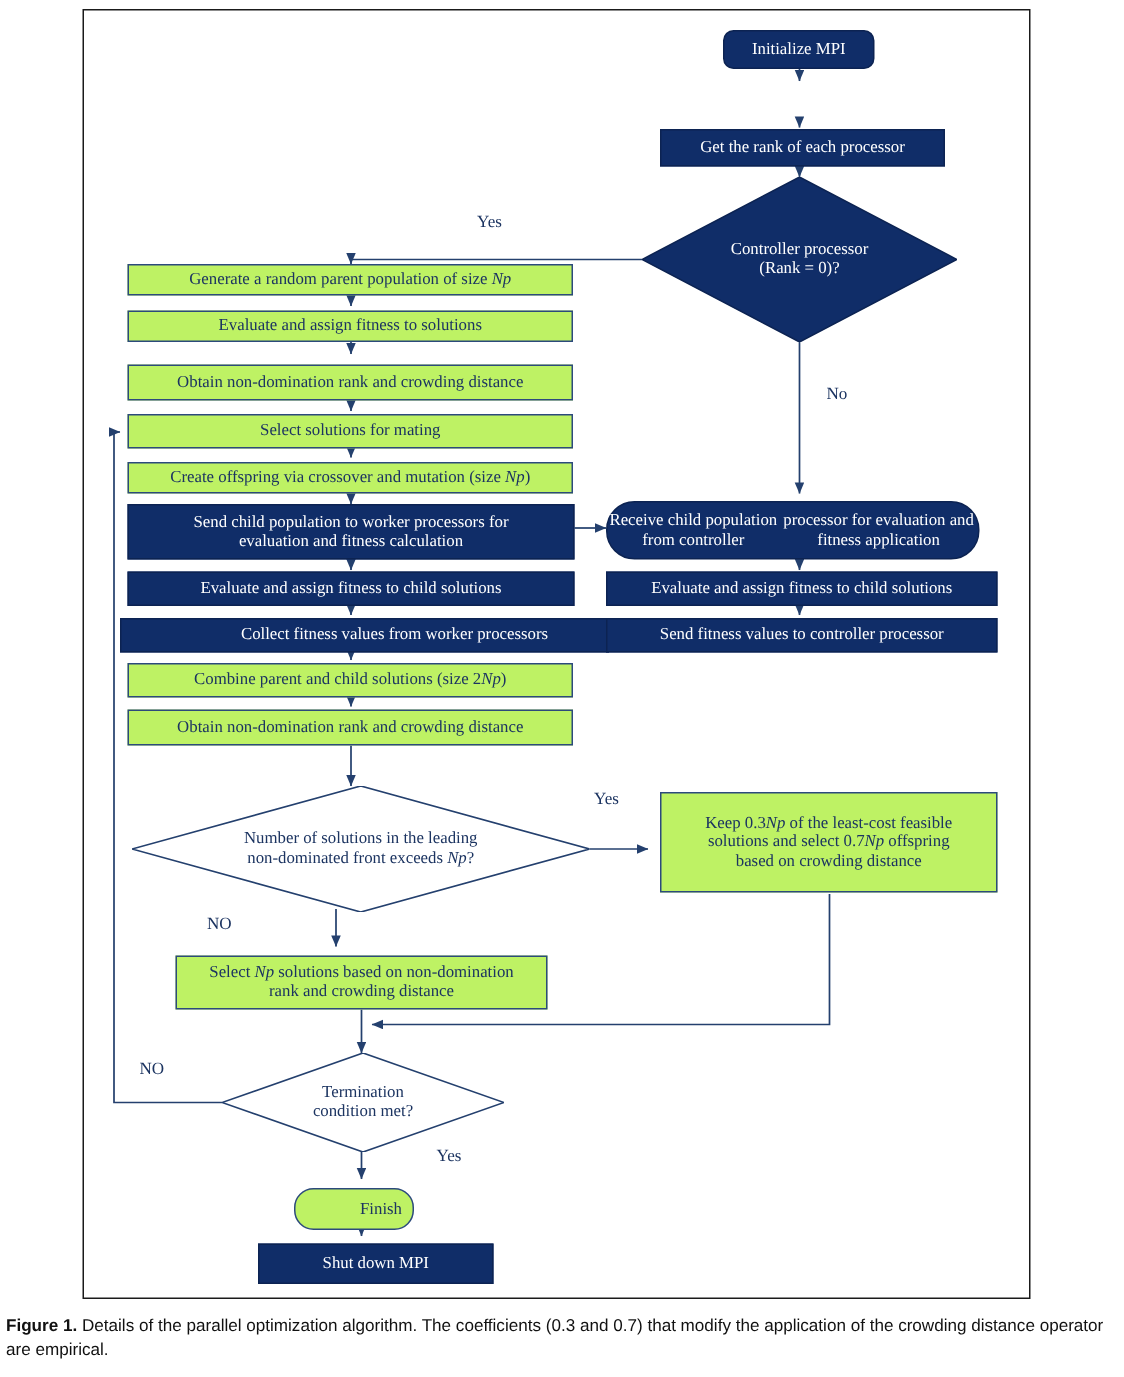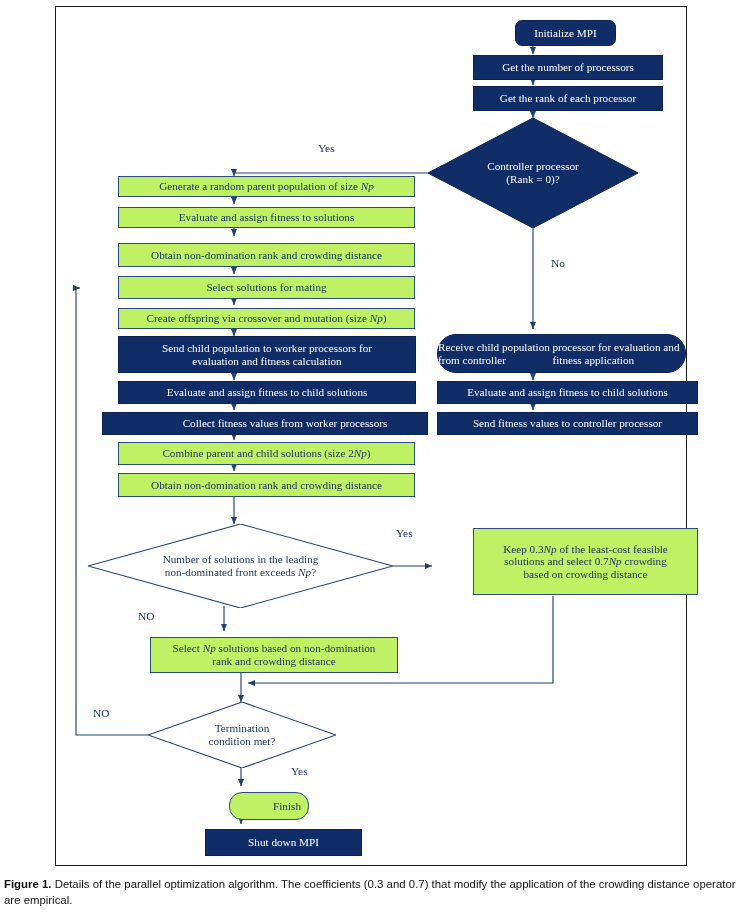--- a/index.html
+++ b/index.html
@@ -9,23 +9,22 @@
   .frame{
     position:absolute;left:55px;top:6px;width:632px;height:860px;
     border:1.3px solid #1a1a1a;box-sizing:border-box;background:#fff;
   }
 
   svg.wires{position:absolute;left:0;top:0;width:749px;height:918px;pointer-events:none;}
 
   
   .node{
     position:absolute;box-sizing:border-box;
-    display:flex;align-items:center;justify-content:center;text-align:left;
+    display:flex;align-items:center;justify-content:center;text-align:center;
     line-height:1.12;
-    margin-left:33px;
   }
   .box-light{
     background:#bef264;border:1.1px solid #2c4a7c;color:#1c3461;
     font-size:11.2px;
   }
   .box-dark{
     background:#102d68;border:1px solid #0c2352;color:#ffffff;
     font-size:11.2px;
   }
   .box-dark.round{border-radius:7px;}
@@ -106,23 +105,20 @@
       <path d="M241,768 L241,786" marker-end="url(#ah)"></path>
 
       <line x1="241" y1="820" x2="241" y2="824" marker-end="url(#ah)"></line>
     </g>
   </svg>
 
   <div class="node box-dark round" style="left:482px;top:20px;width:101px;height:26px;">
     <span>Initialize MPI</span>
   </div>
 
-  <div class="node box-dark" style="left:440px;top:55px;width:190px;height:25px;">
-    <span>Get the number of processors</span>
-  </div>
 
   <div class="node box-dark" style="left:440px;top:86px;width:190px;height:25px;">
     <span>Get the rank of each processor</span>
   </div>
 
   <div class="diamond-dark" style="left:428px;top:118px;width:210px;height:110px;">
     <svg class="dshape" viewBox="0 0 210 110" preserveAspectRatio="none">
       <polygon points="105,0 210,55 105,110 0,55" fill="#102d68" stroke="#0c2352" stroke-width="1"></polygon>
     </svg>
     <div class="dtext">
@@ -153,21 +149,21 @@
 
   <div class="node box-dark" style="left:85px;top:336px;width:298px;height:37px;flex-direction:column;">
     <span>Send child population to worker processors for</span>
     <span>evaluation and fitness calculation</span>
   </div>
 
   <div class="node box-dark" style="left:85px;top:381px;width:298px;height:23px;">
     <span>Evaluate and assign fitness to child solutions</span>
   </div>
 
-  <div class="node box-dark" style="left:69px;top:412px;width:326px;height:23px;padding-left:40px;">
+  <div class="node box-dark" style="left:80px;top:412px;width:326px;height:23px;padding-left:40px;">
     <span>Collect fitness values from worker processors</span>
   </div>
 
   <div class="node box-light" style="left:85px;top:442px;width:297px;height:23px;">
     <span><span>Combine parent and child solutions (size 2</span><span class="it">Np</span><span>)</span></span>
   </div>
 
   <div class="node box-light" style="left:85px;top:473px;width:297px;height:24px;">
     <span>Obtain non-domination rank and crowding distance</span>
   </div>
@@ -190,21 +186,21 @@
       <polygon points="152.5,0 305,42 152.5,84 0,42" fill="#ffffff" stroke="#24406e" stroke-width="1.1"></polygon>
     </svg>
     <div class="dtext">
       <div>Number of solutions in the leading</div>
       <div><span>non-dominated front exceeds </span><span class="it">Np</span><span>?</span></div>
     </div>
   </div>
 
   <div class="node box-light" style="left:440px;top:528px;width:225px;height:67px;flex-direction:column;">
     <span><span>Keep 0.3</span><span class="it">Np</span><span> of the least-cost feasible</span></span>
-    <span><span>solutions and select 0.7</span><span class="it">Np</span><span> crowding</span></span>
+    <span><span>solutions and select 0.7</span><span class="it">Np</span><span> offspring</span></span>
     <span>based on crowding distance</span>
   </div>
 
   <div class="node box-light" style="left:117px;top:637px;width:248px;height:36px;flex-direction:column;">
     <span><span>Select </span><span class="it">Np</span><span> solutions based on non-domination</span></span>
     <span>rank and crowding distance</span>
   </div>
 
   <div class="diamond-light" style="left:148px;top:702px;width:188px;height:66px;">
     <svg class="dshape" viewBox="0 0 188 66" preserveAspectRatio="none">

